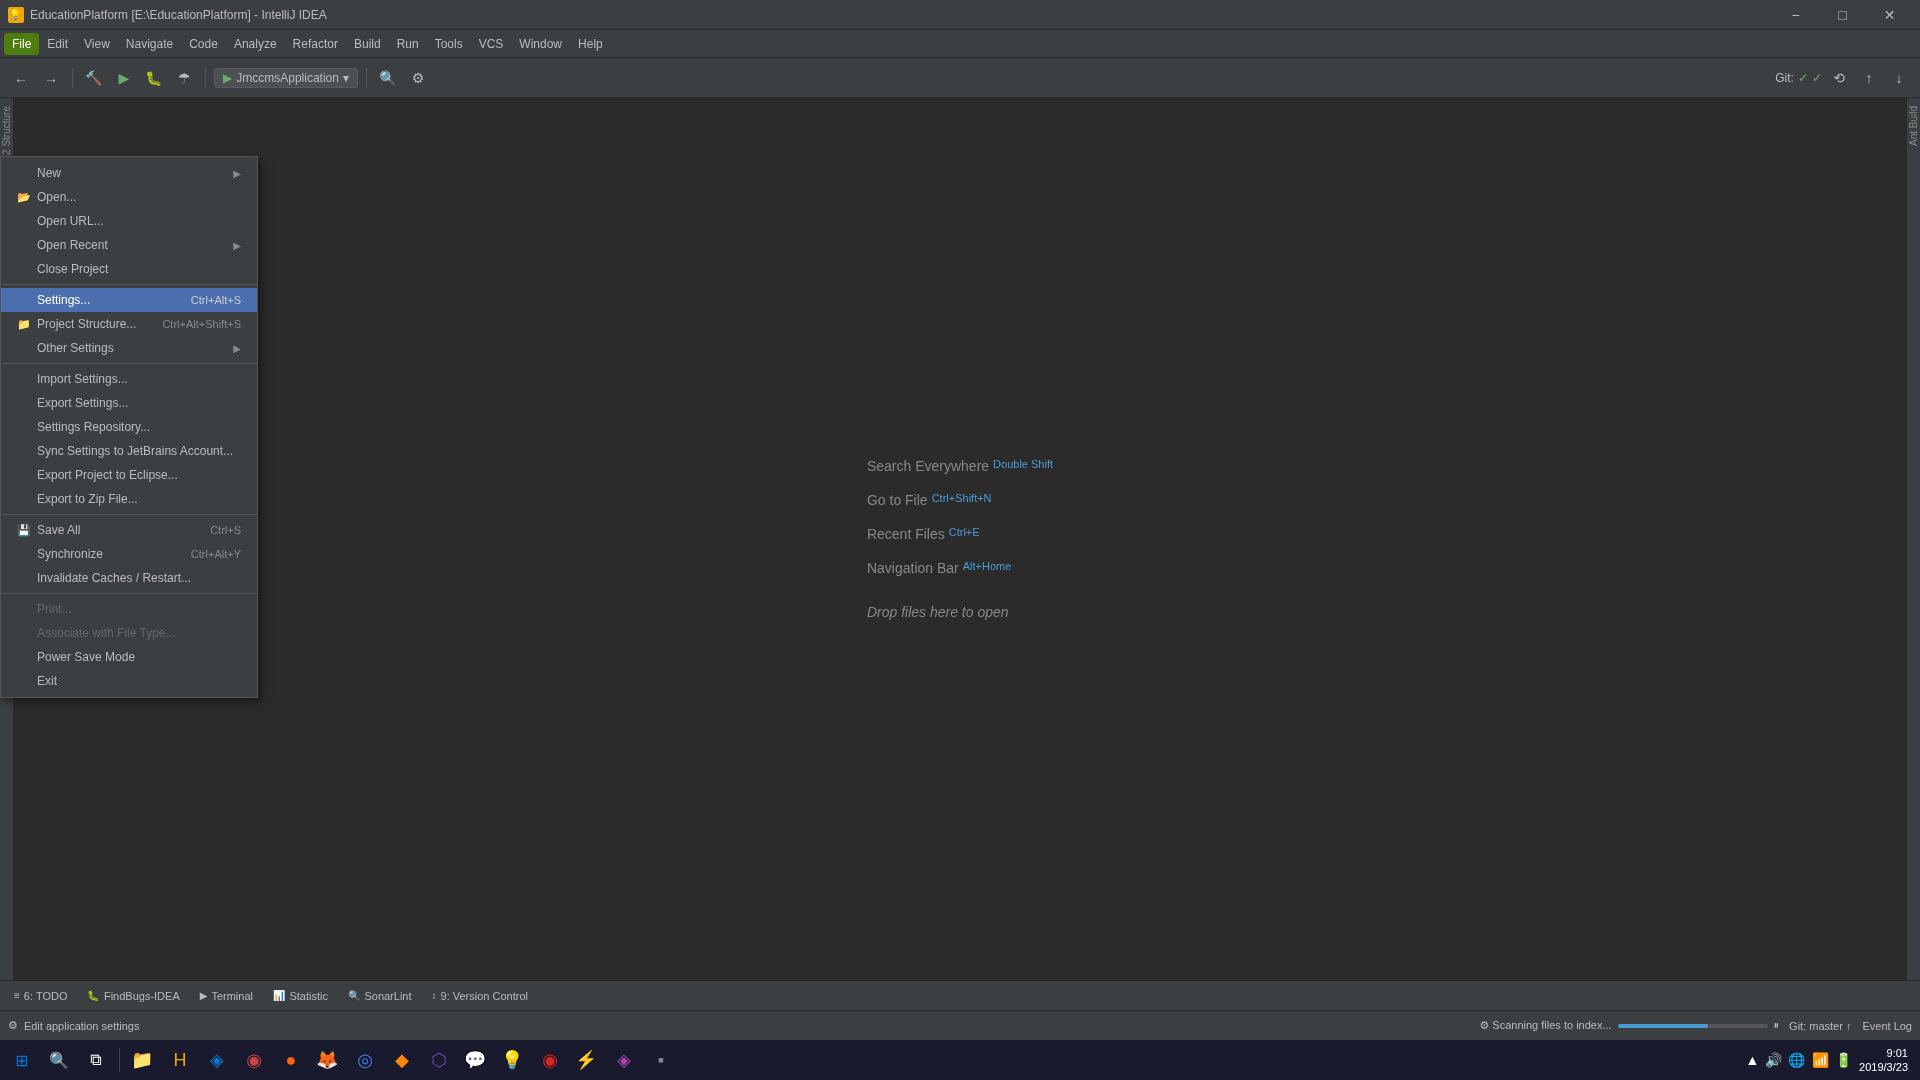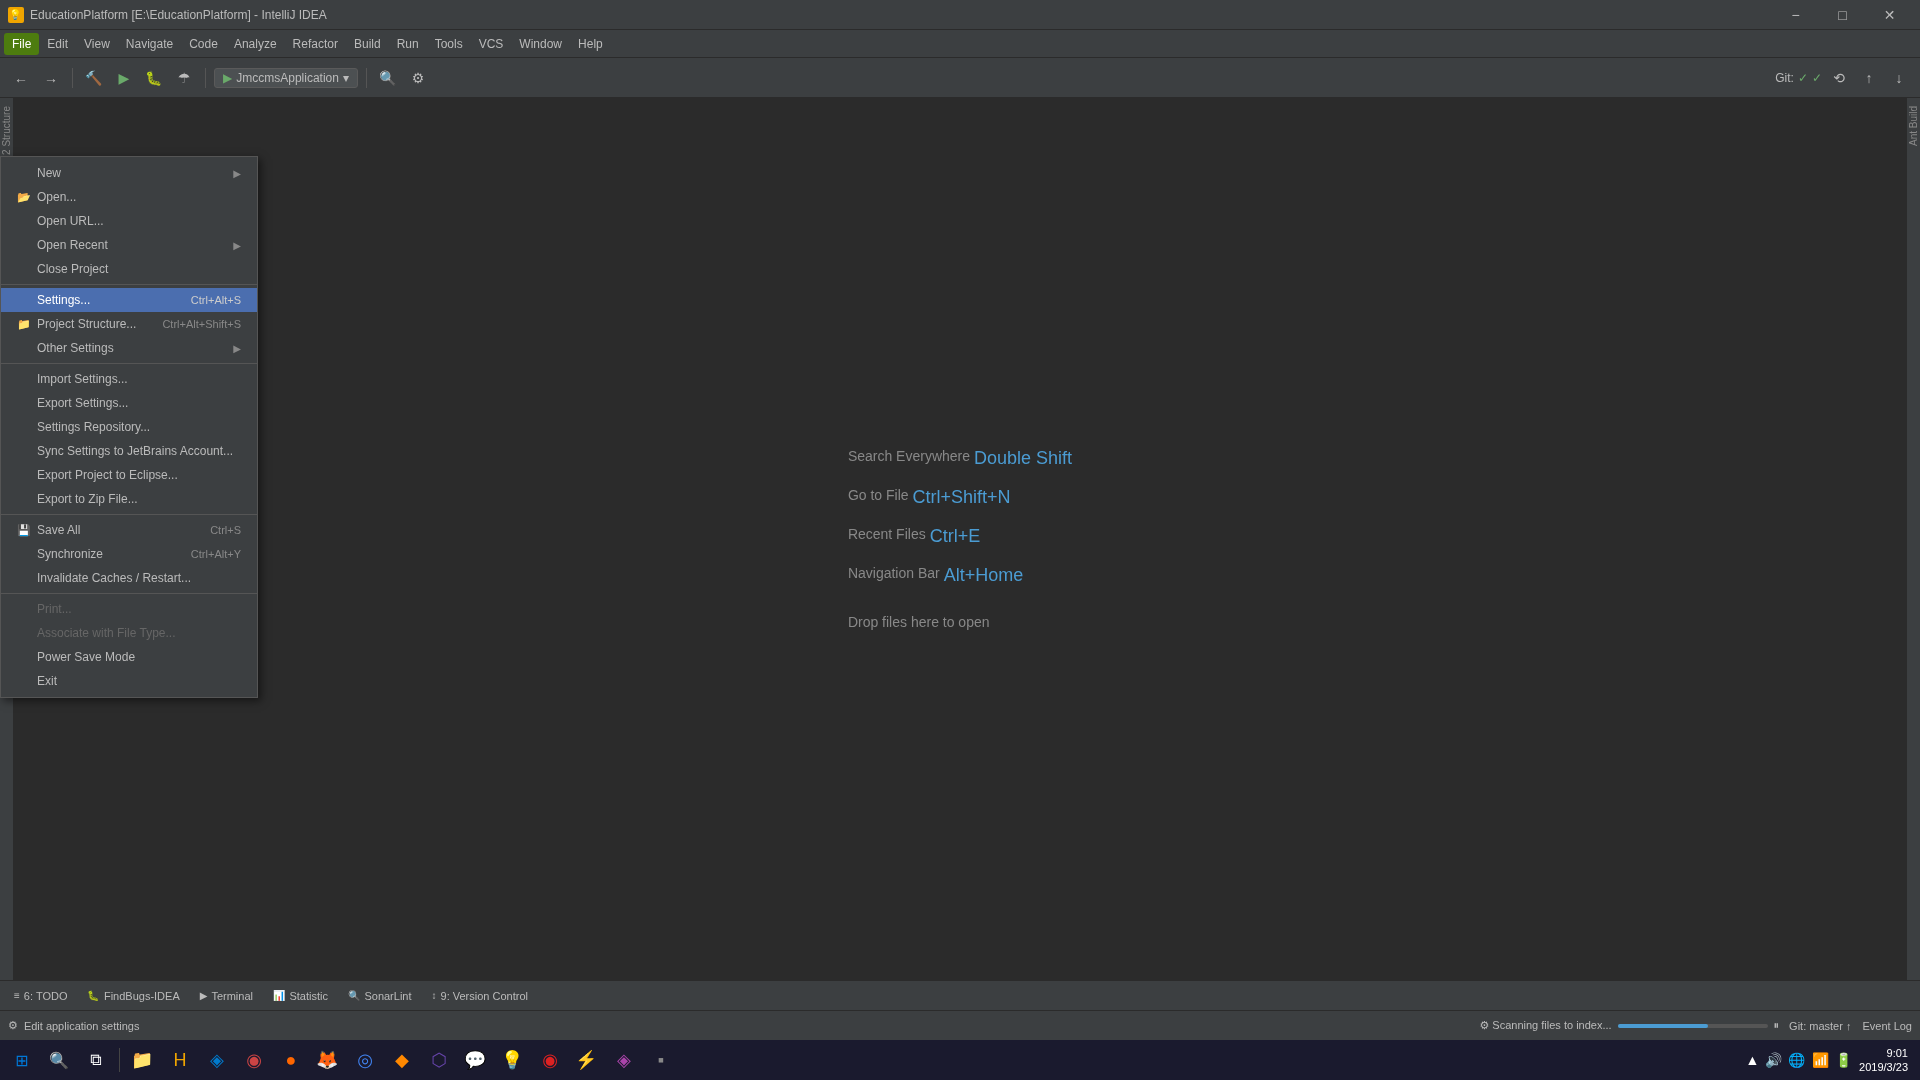--- a/index.html
+++ b/index.html
@@ -185,27 +185,28 @@
 
     .welcome-line {
       display: flex;
       align-items: flex-start;
       gap: 4px;
       font-size: 14px;
       color: #888;
     }
     .welcome-shortcut {
       color: #4b9cd3;
-      font-size: 18px;
+      font-size: 11px;
     }
 
     .drop-text {
       font-size: 14px;
       color: #888;
       margin-top: 10px;
+      font-style: italic;
     }
 
     
     #file-menu-dropdown {
       position: absolute;
       top: 58px;
       left: 0;
       width: 258px;
       background: #3c3f41;
       border: 1px solid #555;

